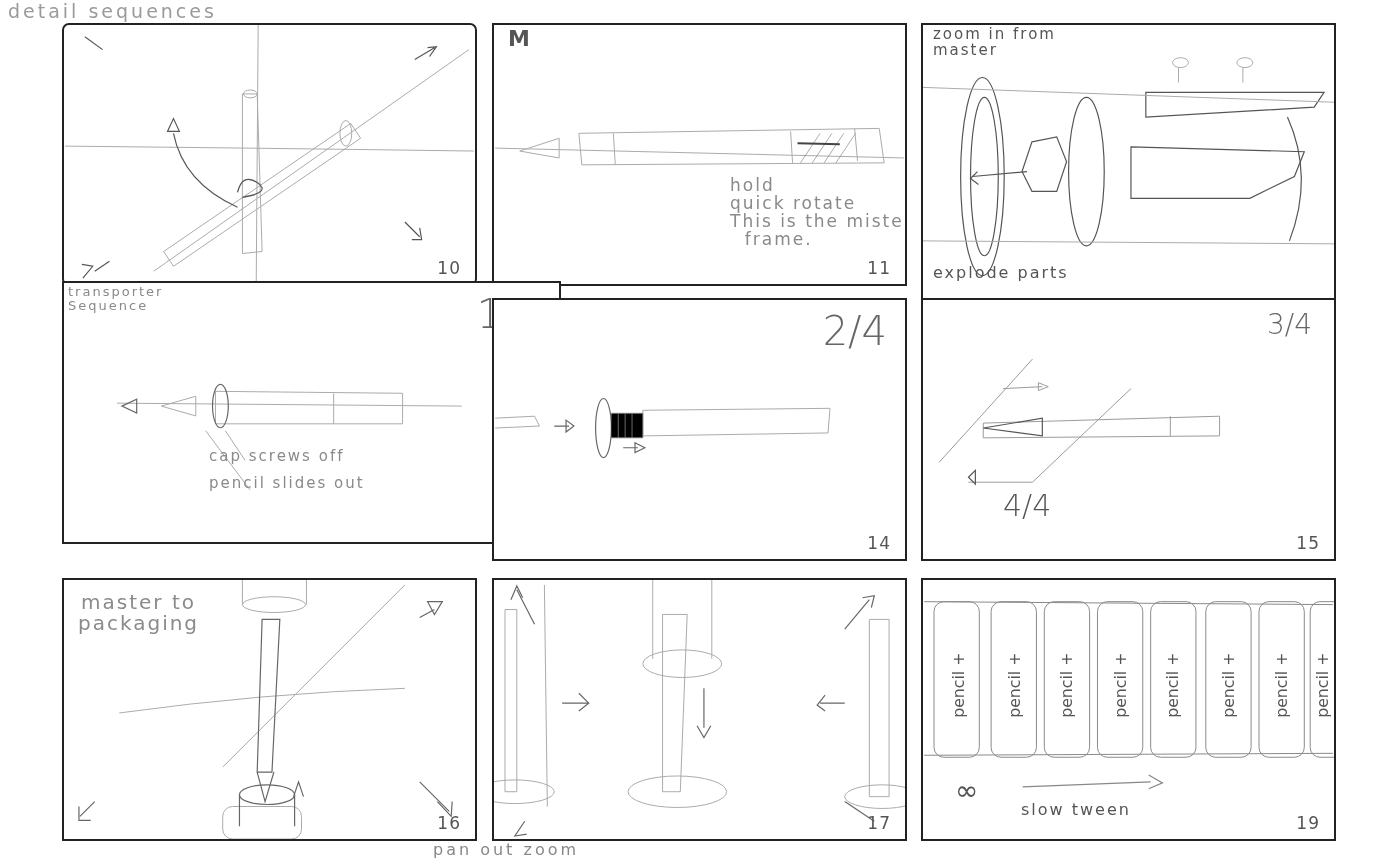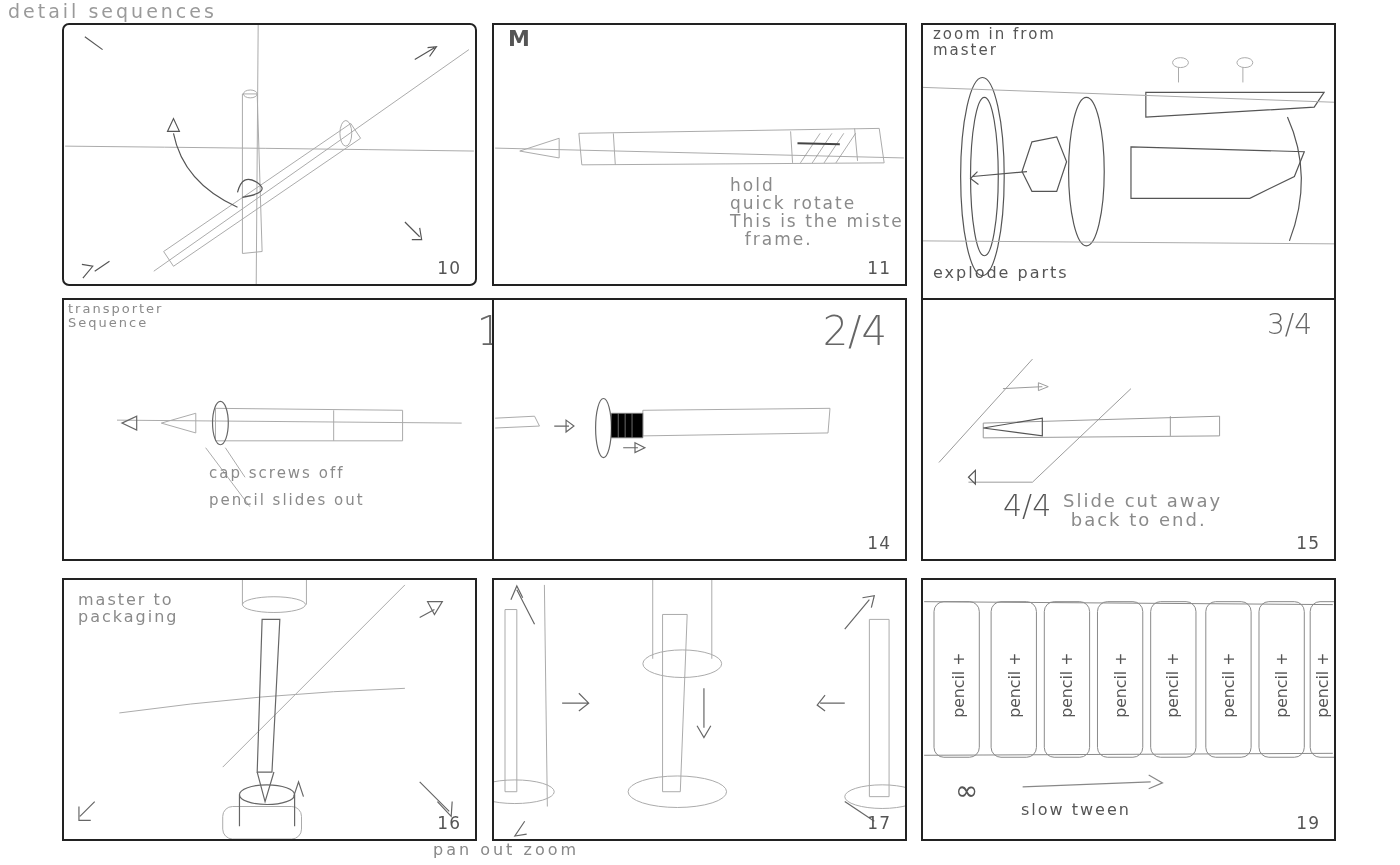--- a/index.html
+++ b/index.html
@@ -87,21 +87,21 @@
       <ellipse cx="325" cy="15" rx="8" ry="5"></ellipse>
         <line x1="323" y1="20" x2="323" y2="35"></line>
     </g>
   </svg>
   <div class="note hand dark" style="left:10px;top:2px;font-size:15px;">zoom in from
 master</div>
   <div class="note hand dark" style="left:10px;top:240px;font-size:16px;">explode parts</div>
   <div class="num">12</div>
 </div>
 
-<div class="panel" style="left:62px;top:298px;width:499px;height:263px;">
+<div class="panel" style="left:62px;top:281px;width:499px;height:263px;">
   <svg viewBox="0 0 415 263">
     <g fill="none" stroke="#aaa" stroke-width="1">
       <line x1="10" y1="122" x2="360" y2="125"></line>
       <path d="M55 125 L90 115 L90 135 Z"></path>
       <path d="M110 110 L300 112 L300 143 L110 143 Z"></path>
       <line x1="230" y1="112" x2="230" y2="143"></line>
       <path d="M100 150 L145 210 M120 150 L140 180"></path>
     </g>
     <g fill="none" stroke="#666" stroke-width="1.2">
       <ellipse cx="115" cy="125" rx="8" ry="22"></ellipse>
@@ -144,22 +144,20 @@
       <line x1="250" y1="118" x2="250" y2="138"></line>
       <path d="M80 90 L120 88 M116 84 L126 88 L116 92 Z"></path>
     </g>
     <g fill="none" stroke="#555" stroke-width="1.2">
       <path d="M60 130 L120 120 L120 138 Z"></path>
       <path d="M45 180 L52 173 L52 187 Z"></path>
     </g>
   </svg>
   <div class="frac" style="right:22px;top:8px;font-size:28px;">3/4</div>
   <div class="frac" style="left:80px;top:188px;font-size:30px;color:#555;">4/4</div>
-  <div class="note hand" style="left:140px;top:192px;font-size:18px;">Slide cut away
- back to end.</div>
   <div class="num">15</div>
 </div>
 
 <div class="panel" style="left:62px;top:578px;width:415px;height:263px;">
   <svg viewBox="0 0 415 263">
     <g fill="none" stroke="#aaa" stroke-width="1">
       <path d="M55 135 Q200 115 345 110"></path>
       <line x1="160" y1="190" x2="345" y2="5"></line>
       <path d="M180 0 L180 25 M245 0 L245 25"></path>
       <ellipse cx="212" cy="25" rx="32" ry="8"></ellipse>
@@ -169,21 +167,21 @@
       <path d="M200 40 L218 40 L210 195 L195 195 Z"></path>
       <path d="M195 195 L203 225 L212 195"></path>
       <ellipse cx="205" cy="218" rx="28" ry="10"></ellipse>
       <path d="M177 218 L177 250 M233 218 L233 250"></path>
       <path d="M232 220 L237 205 L242 220"></path>
       <path d="M360 38 L375 30 M368 22 L383 22 L375 35 Z"></path>
       <path d="M360 205 L390 235 M378 225 L392 240 L393 225"></path>
       <path d="M30 225 L15 240 M14 230 L14 244 L26 244"></path>
     </g>
   </svg>
-  <div class="note hand" style="left:14px;top:12px;font-size:16px;">master to
+  <div class="note hand" style="left:14px;top:12px;font-size:20px;text-align:center;">master to
 packaging</div>
   <div class="num">16</div>
 </div>
 
 <div class="panel" style="left:492px;top:578px;width:415px;height:263px;">
   <svg viewBox="0 0 415 263">
     <g fill="none" stroke="#aaa" stroke-width="1">
       <path d="M10 30 L22 30 L22 215 L10 215 Z"></path>
       <line x1="50" y1="5" x2="53" y2="230"></line>
       <ellipse cx="20" cy="215" rx="40" ry="12"></ellipse>

